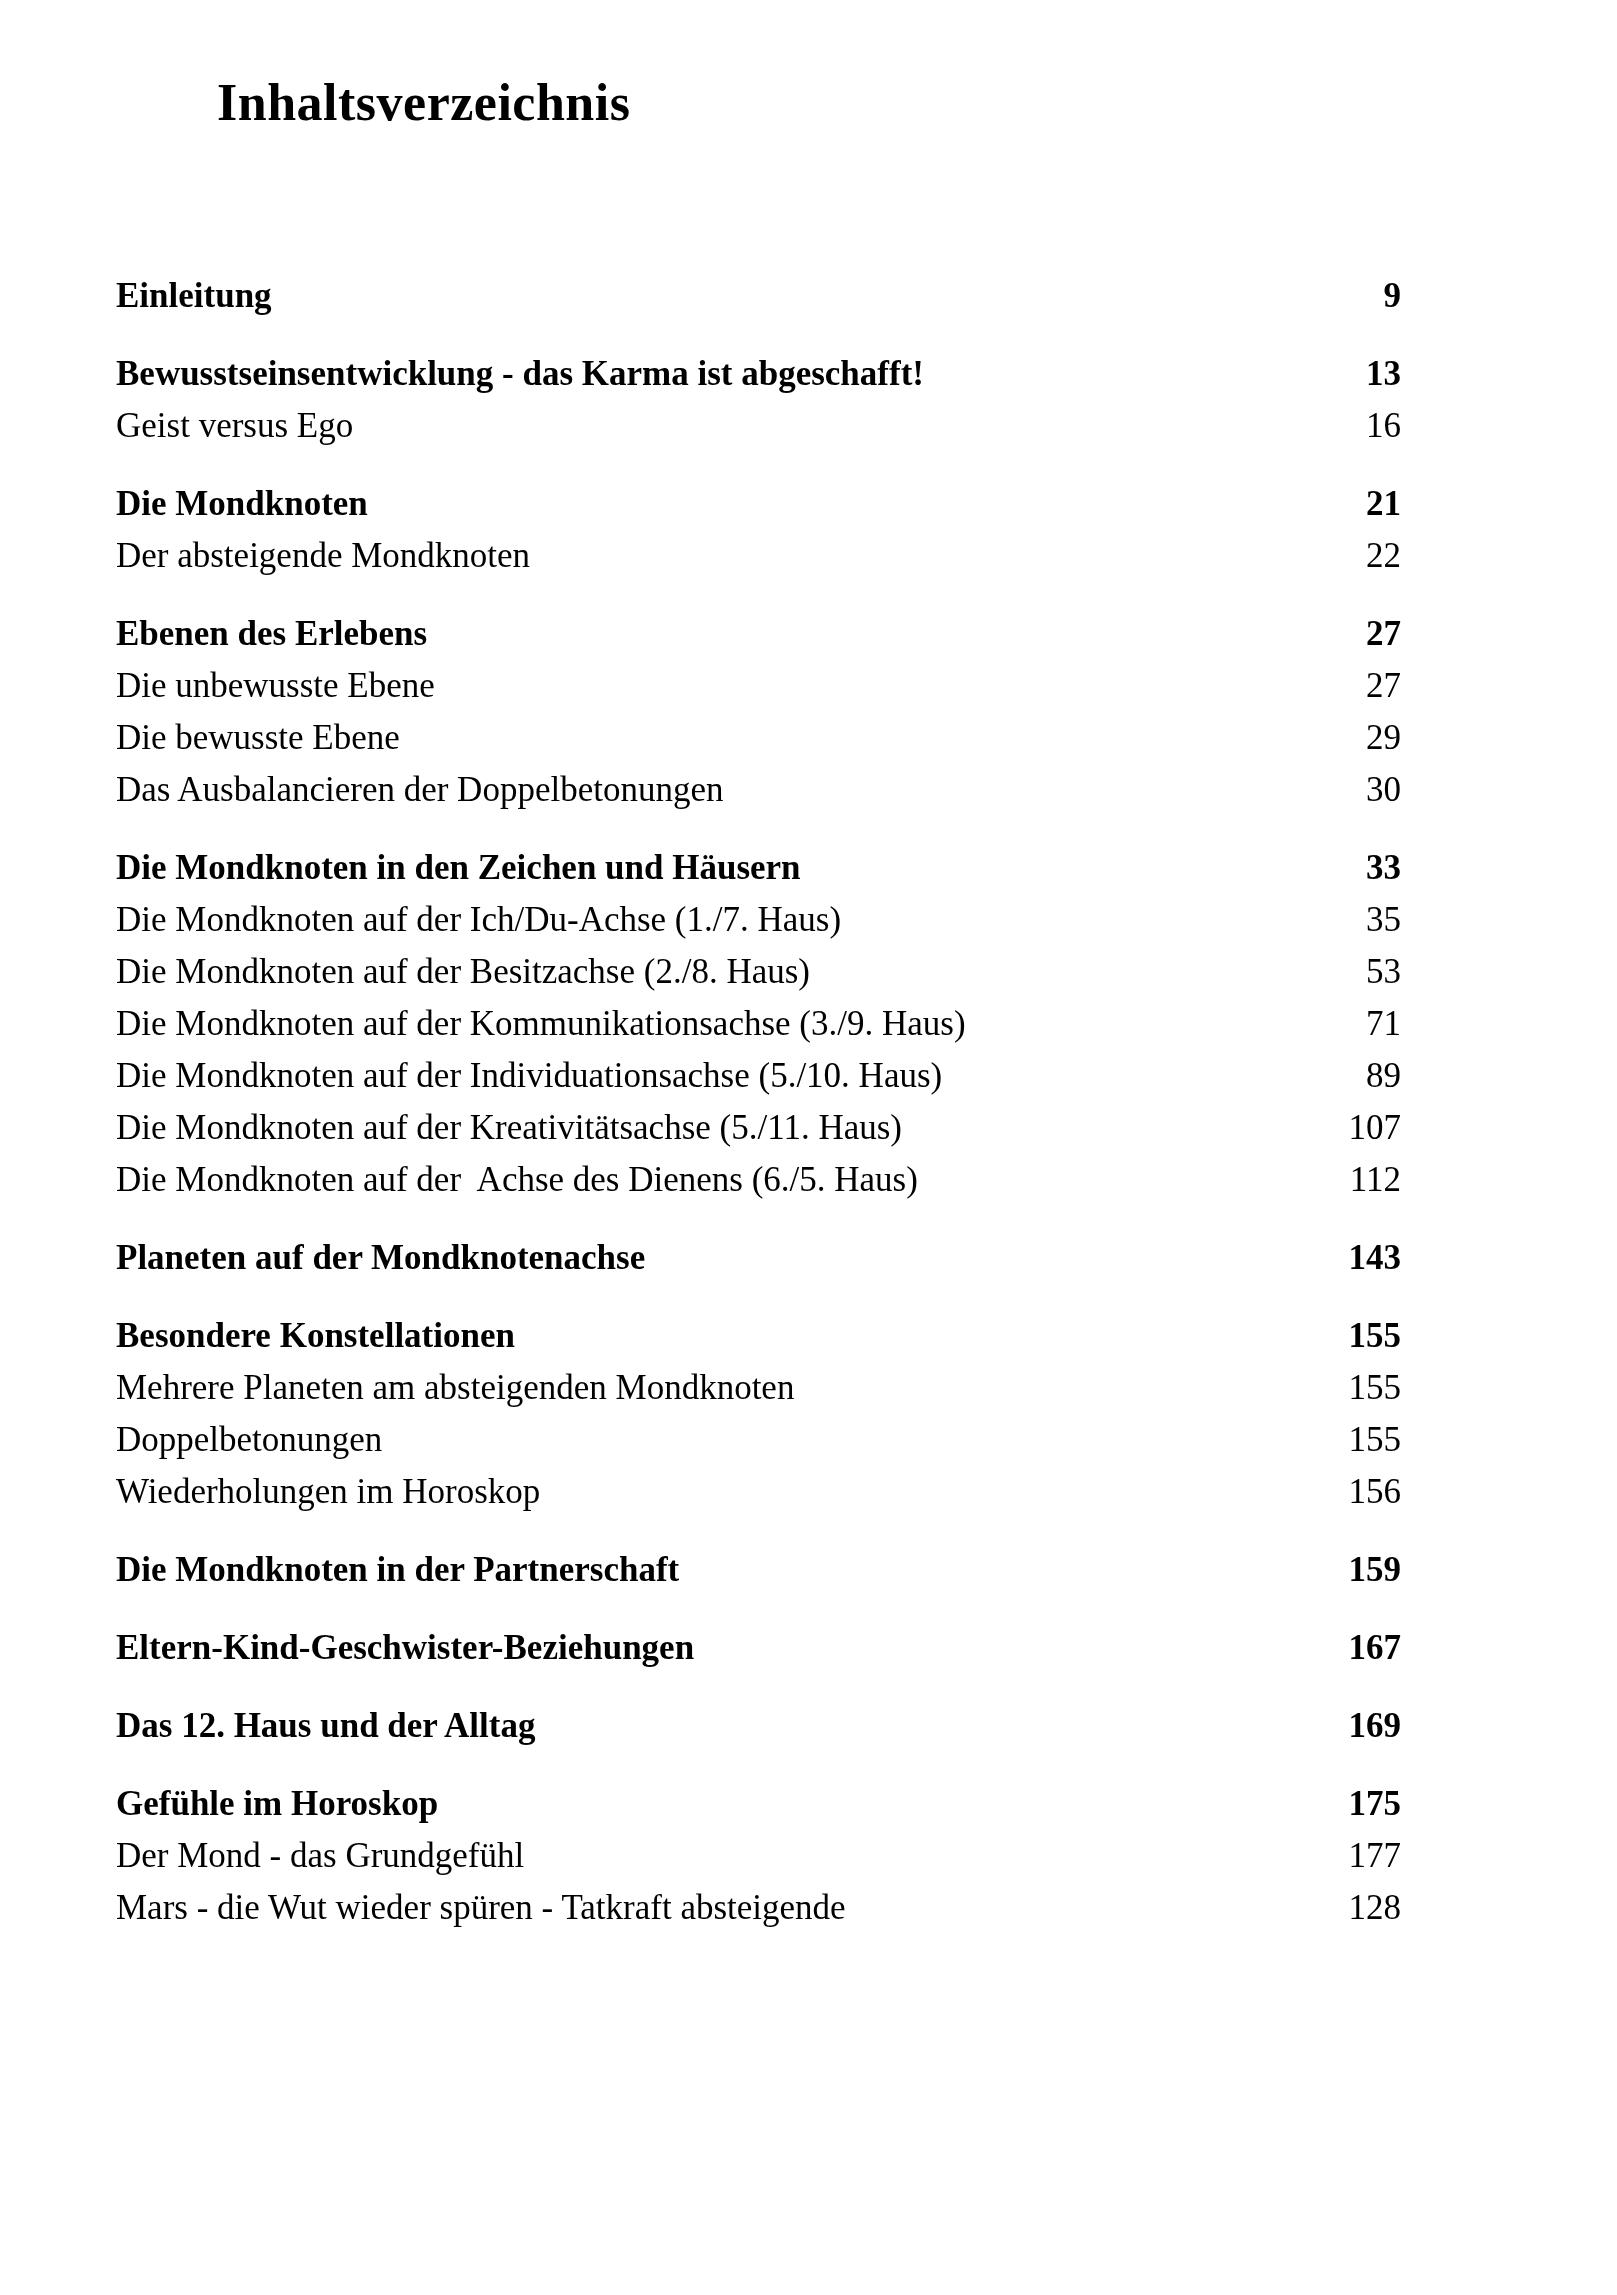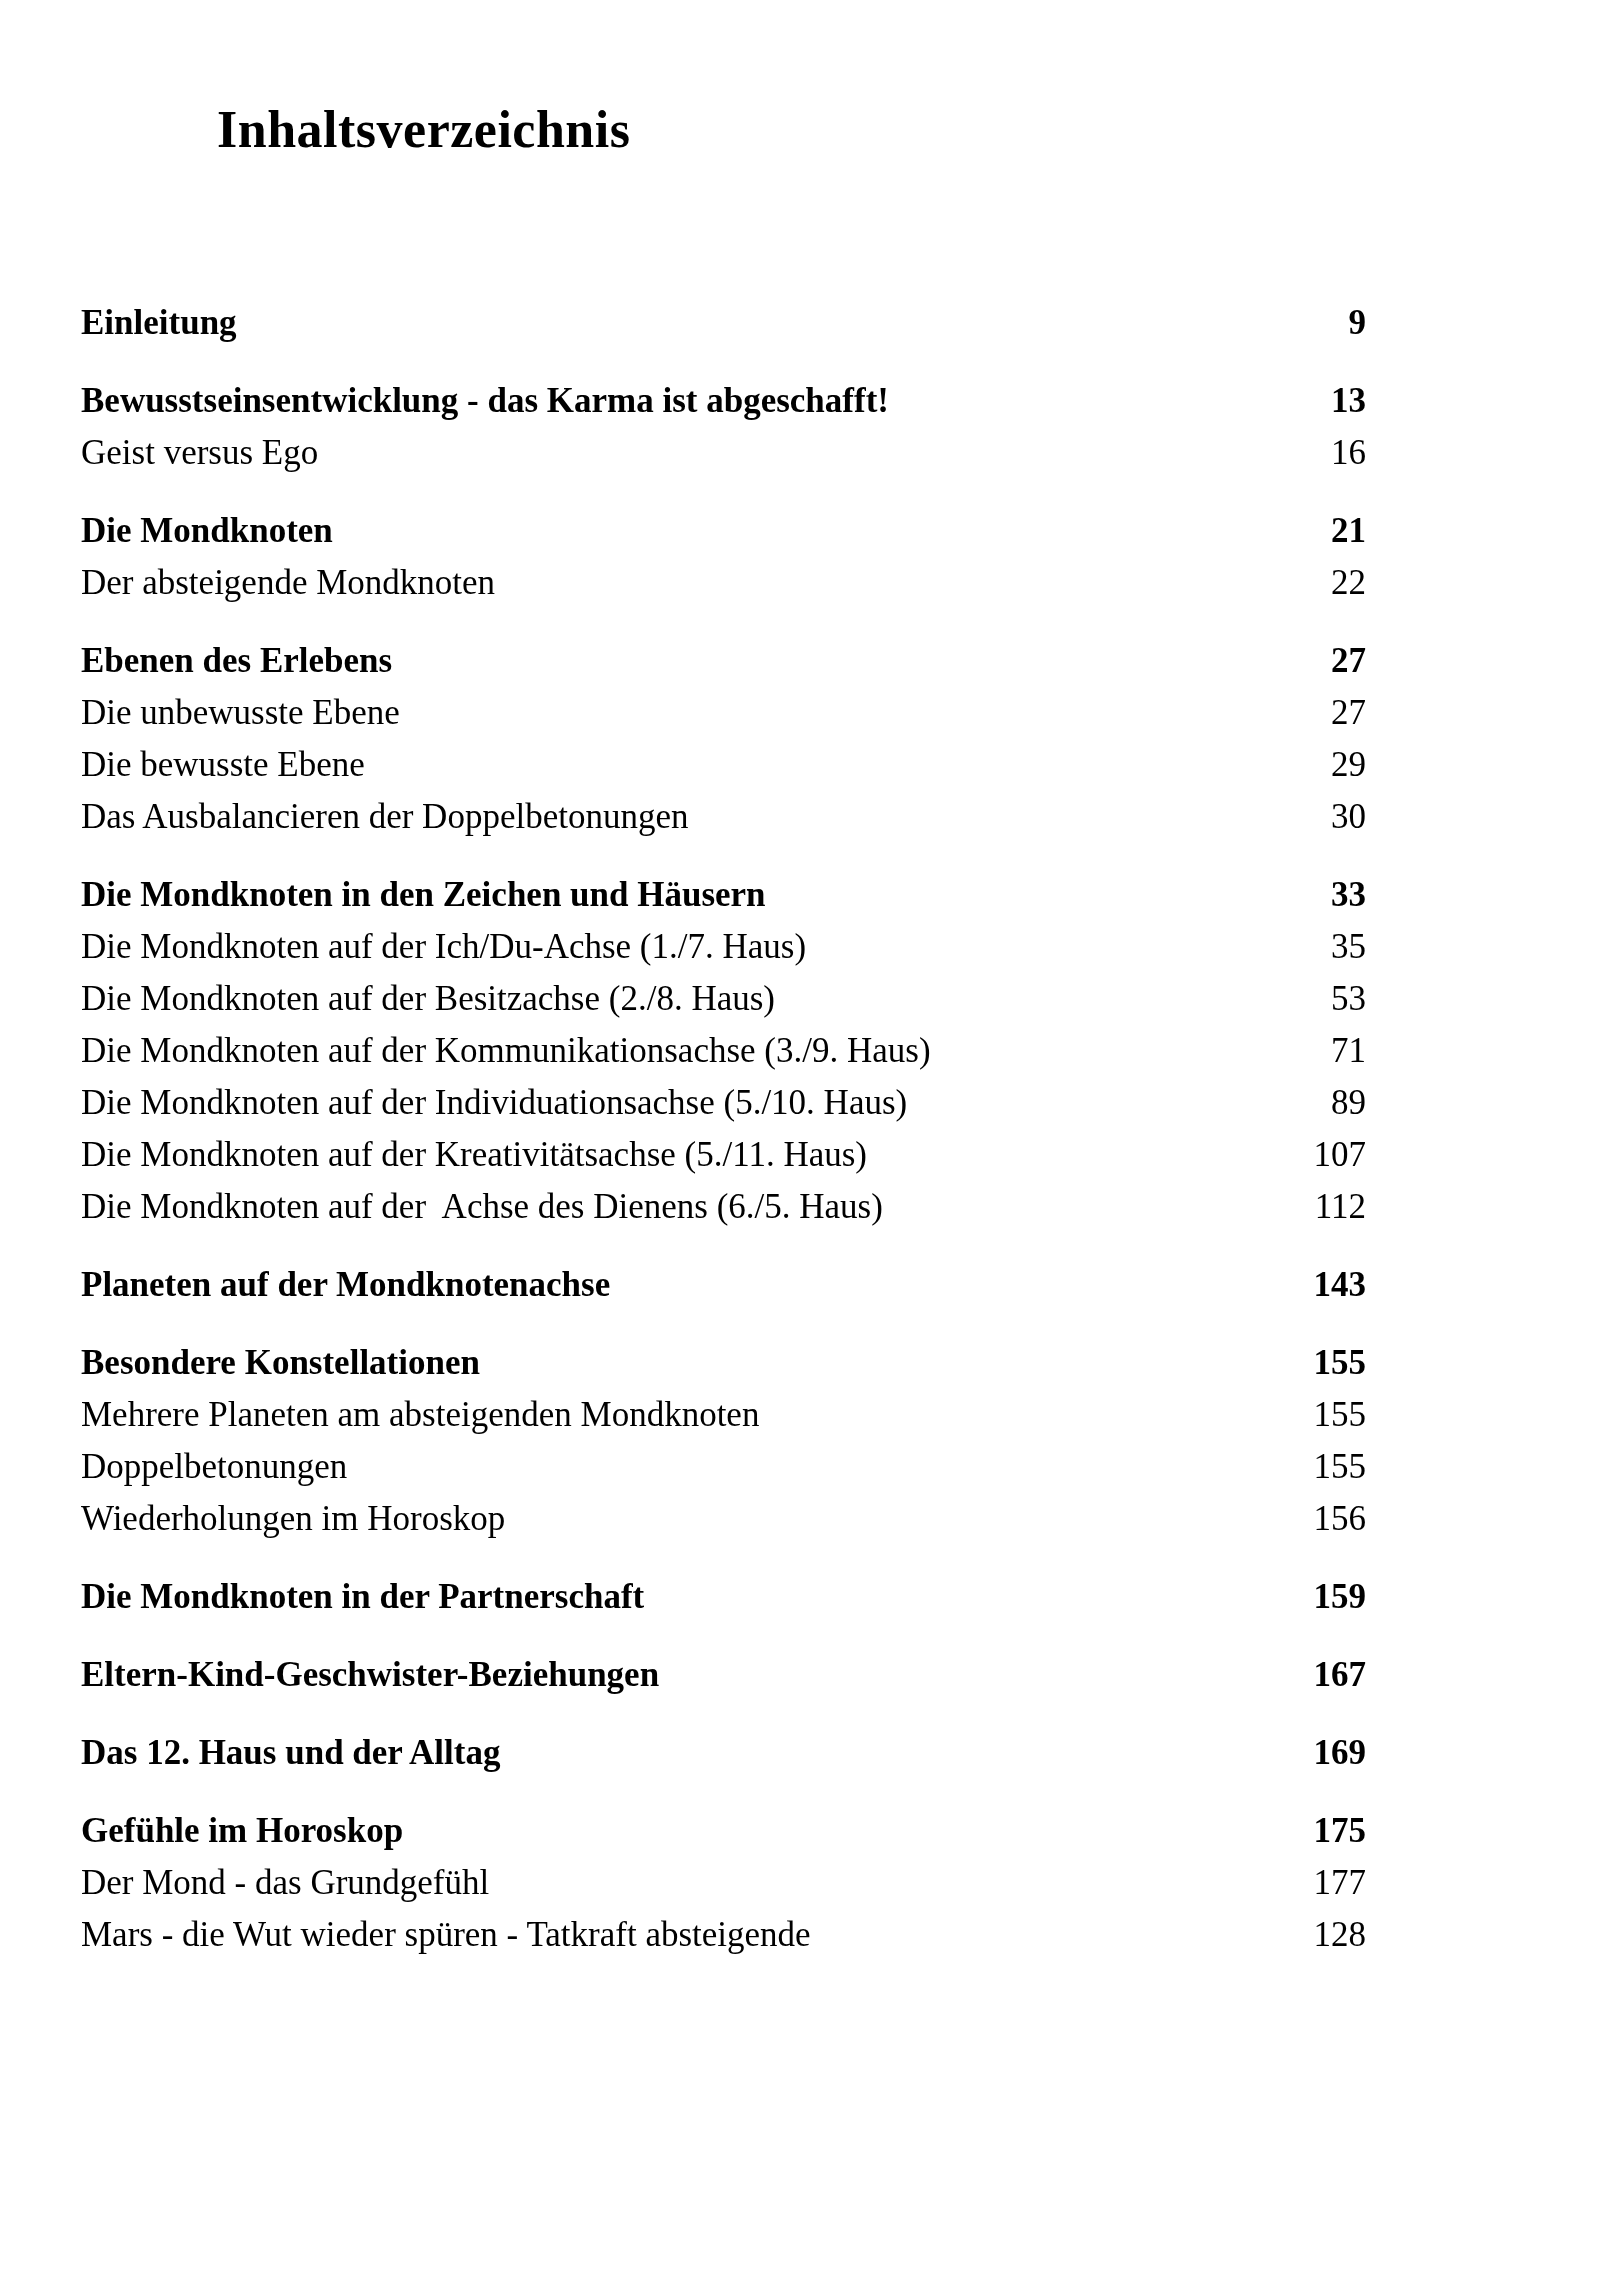--- a/index.html
+++ b/index.html
@@ -15,29 +15,29 @@
     overflow: hidden;
   }
   .page {
     width: 1618px;
     height: 2295px;
     background: #ffffff;
     box-sizing: border-box;
   }
   .doc-title {
     margin: 0;
-    padding: 97px 0 0 217px;
+    padding: 70px 0 0 217px;
     font-size: 52px;
     line-height: 65px;
     font-weight: bold;
     letter-spacing: 0.5px;
   }
   .toc {
     width: 1285px;
-    margin: 135px 0 0 81px;
+    margin: 135px 0 0 116px;
   }
   .toc-group {
     margin: 0 0 26px 0;
   }
   .toc-row {
     display: flex;
     justify-content: space-between;
     align-items: baseline;
     font-size: 35px;
     line-height: 52px;

